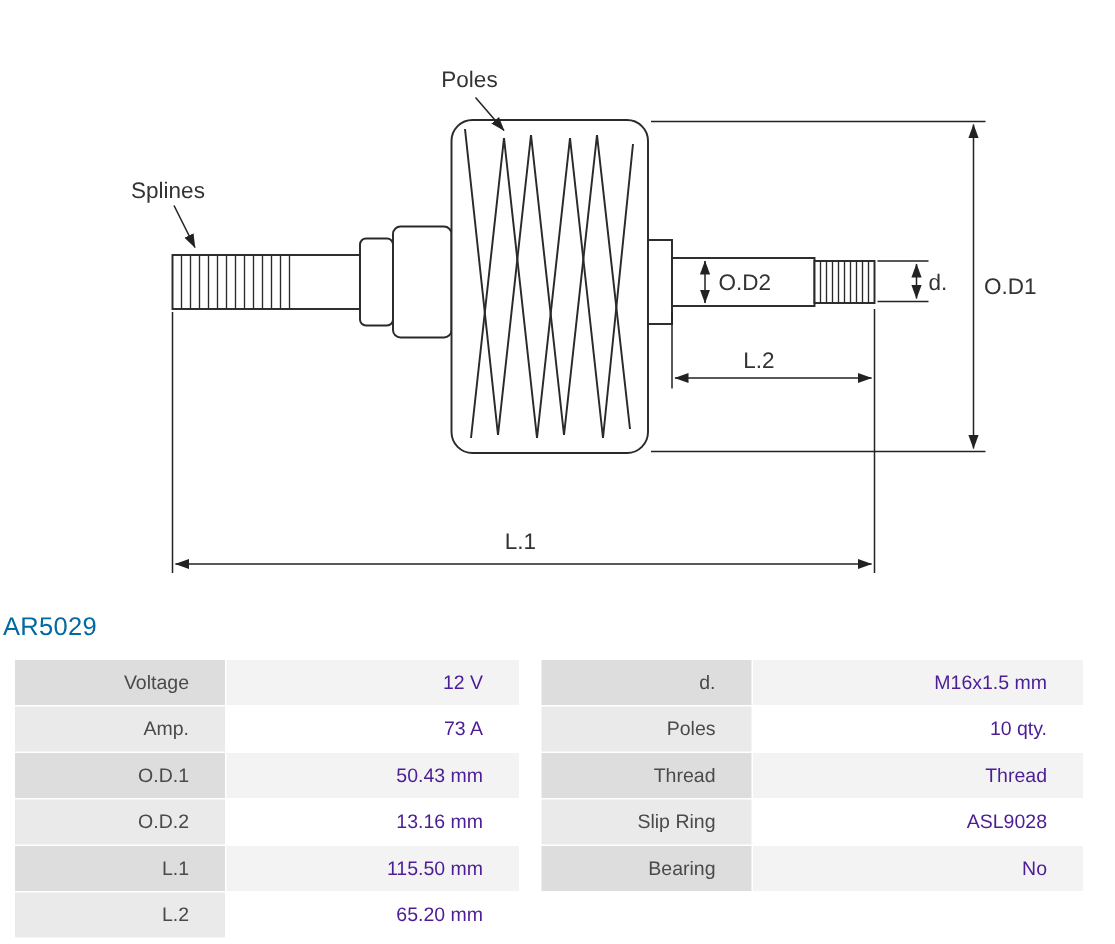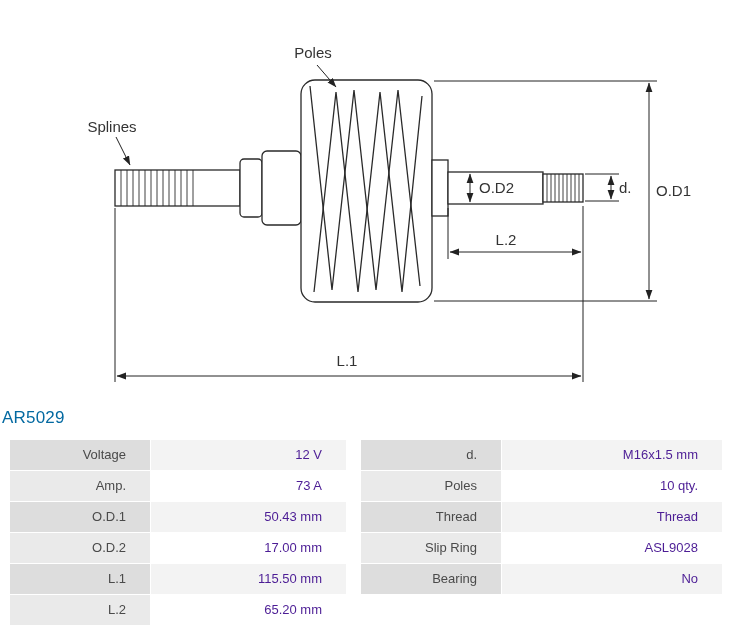--- a/index.html
+++ b/index.html
@@ -125,21 +125,21 @@
     <div class="spec-row">
       <div class="cell label">Amp.</div>
       <div class="cell value">73 A</div>
     </div>
     <div class="spec-row">
       <div class="cell label">O.D.1</div>
       <div class="cell value">50.43 mm</div>
     </div>
     <div class="spec-row">
       <div class="cell label">O.D.2</div>
-      <div class="cell value">17.00 mm</div>
+      <div class="cell value">13.16 mm</div>
     </div>
     <div class="spec-row">
       <div class="cell label">L.1</div>
       <div class="cell value">115.50 mm</div>
     </div>
     <div class="spec-row">
       <div class="cell label">L.2</div>
       <div class="cell value">65.20 mm</div>
     </div>
   </div>

